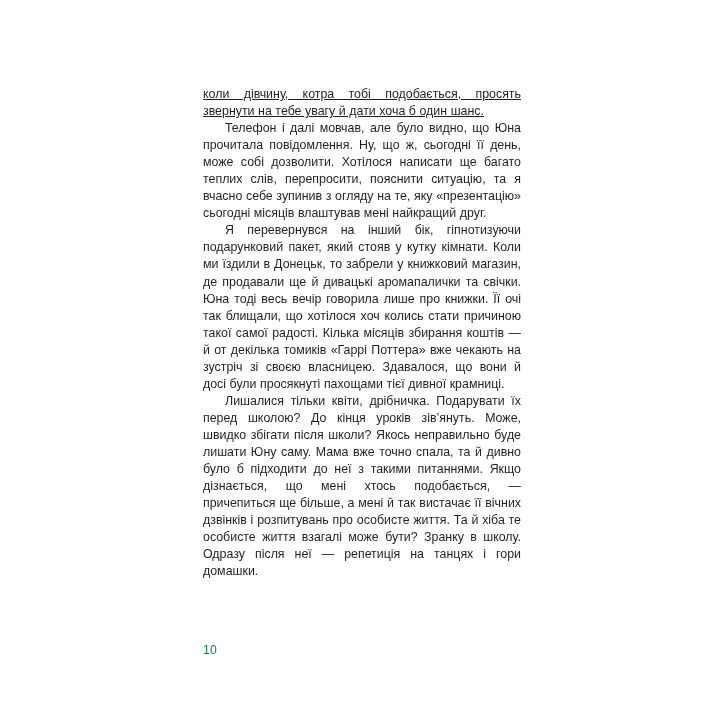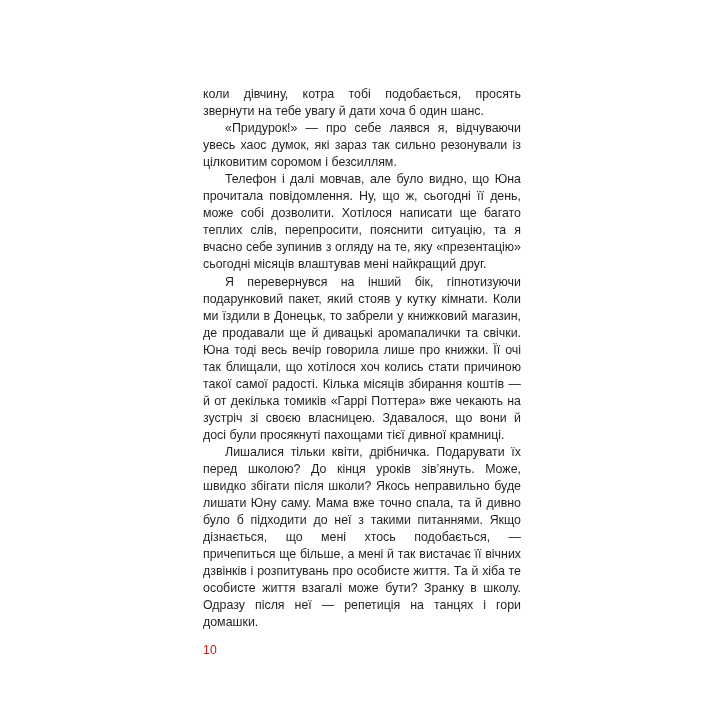--- a/index.html
+++ b/index.html
@@ -40,40 +40,40 @@
     line-height: 17.05px;
     color: #231f20;
     letter-spacing: 0.0px;
     word-spacing: 0.1px;
     hyphens: none;
     -webkit-hyphens: none;
   }
 
   .para.no-indent {
     text-indent: 0;
+    text-decoration: underline;
   }
 
   #page-number {
     position: absolute;
     left: 203px;
     top: 643px;
     font-size: 12.2px;
     line-height: 14px;
-    color: #b91c1c;
+    color: #15803d;
     letter-spacing: 0.2px;
   }
 </style>
 </head>
 <body>
 
 <div id="page">
 
   <div id="text-column">
     <p class="para no-indent">коли дівчину, котра тобі подобається, просять звернути на тебе увагу й дати хоча б один шанс.</p>
-    <p class="para">«Придурок!» — про себе лаявся я, відчуваючи увесь хаос думок, які зараз так сильно резонували із цілковитим соромом і безсиллям.</p>
     <p class="para">Телефон і далі мовчав, але було видно, що Юна прочитала повідомлення. Ну, що ж, сьогодні її день, може собі дозволити. Хотілося написати ще багато теплих слів, перепросити, пояснити ситуацію, та я вчасно себе зупинив з огляду на те, яку «презентацію» сьогодні місяців влаштував мені найкращий друг.</p>
     <p class="para">Я перевернувся на інший бік, гіпнотизуючи подарунковий пакет, який стояв у кутку кімнати. Коли ми їздили в Донецьк, то забрели у книжковий магазин, де продавали ще й дивацькі аромапалички та свічки. Юна тоді весь вечір говорила лише про книжки. Її очі так блищали, що хотілося хоч колись стати причиною такої самої радості. Кілька місяців збирання коштів — й от декілька томиків «Гаррі Поттера» вже чекають на зустріч зі своєю власницею. Здавалося, що вони й досі були просякнуті пахощами тієї дивної крамниці.</p>
     <p class="para">Лишалися тільки квіти, дрібничка. Подарувати їх перед школою? До кінця уроків зів’януть. Може, швидко збігати після школи? Якось неправильно буде лишати Юну саму. Мама вже точно спала, та й дивно було б підходити до неї з такими питаннями. Якщо дізнається, що мені хтось подобається, — причепиться ще більше, а мені й так вистачає її вічних дзвінків і розпитувань про особисте життя. Та й хіба те особисте життя взагалі може бути? Зранку в школу. Одразу після неї — репетиція на танцях і гори домашки.</p>
   </div>
 
   <div id="page-number">10</div>
 
 </div>
 
 </body></html>

